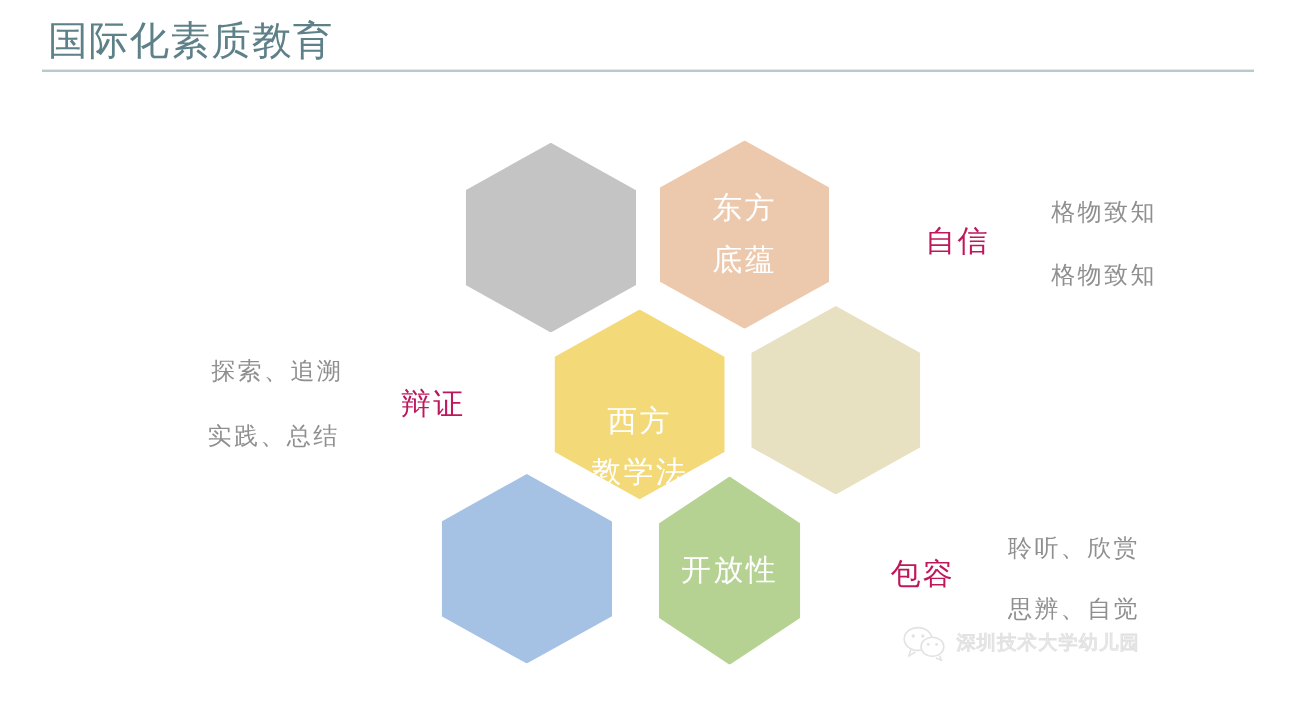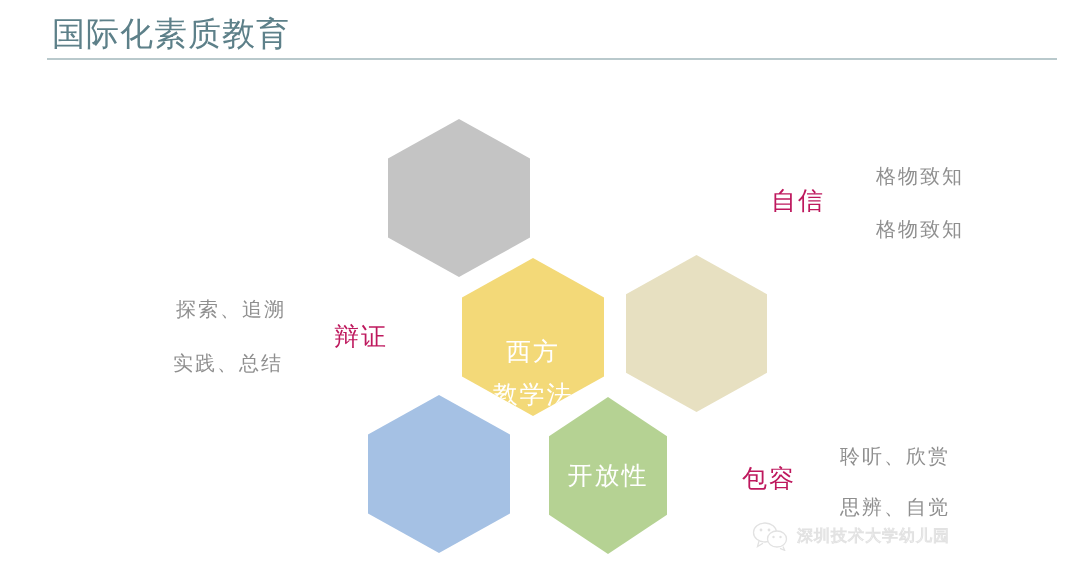--- a/index.html
+++ b/index.html
@@ -14,21 +14,21 @@
     position: relative;
     width: 1080px;
     height: 588px;
     background: #ffffff;
     overflow: hidden;
   }
 
   
   #slide-header {
     position: absolute;
-    left: 12px;
+    left: 0;
     top: 0;
     width: 948px;
     height: 62px;
   }
   #page-title {
     position: absolute;
     left: 40px;
     top: 14px;
     font-size: 33px;
     line-height: 40px;
@@ -117,20 +117,24 @@
     <div id="page-title" style="color: rgb(93, 128, 137);">国际化素质教育</div>
     <div id="title-rule" style="background: rgb(185, 201, 204);"></div>
   </div>
 
   <div id="hex-cluster">
 
     <div class="hex" id="hex-gray" style="left: 388px; top: 119px; width: 142px; height: 158px; background: rgb(196, 196, 196);">
       <div class="hex-label"></div>
     </div>
 
+    <div class="hex" id="hex-peach" style="left: 550px; top: 117px; width: 141px; height: 157px; background: rgb(236, 201, 173);">
+      <div class="hex-label">东方</div>
+      <div class="hex-label">底蕴</div>
+    </div>
 
     <div class="hex" id="hex-yellow" style="left: 462px; top: 258px; width: 142px; height: 158px; background: rgb(243, 217, 120); justify-content: flex-end;">
       <div class="hex-label">西方</div>
       <div class="hex-label">教学法</div>
     </div>
 
     <div class="hex" id="hex-beige" style="left: 626px; top: 255px; width: 141px; height: 157px; background: rgb(231, 224, 193);">
       <div class="hex-label"></div>
     </div>
 

